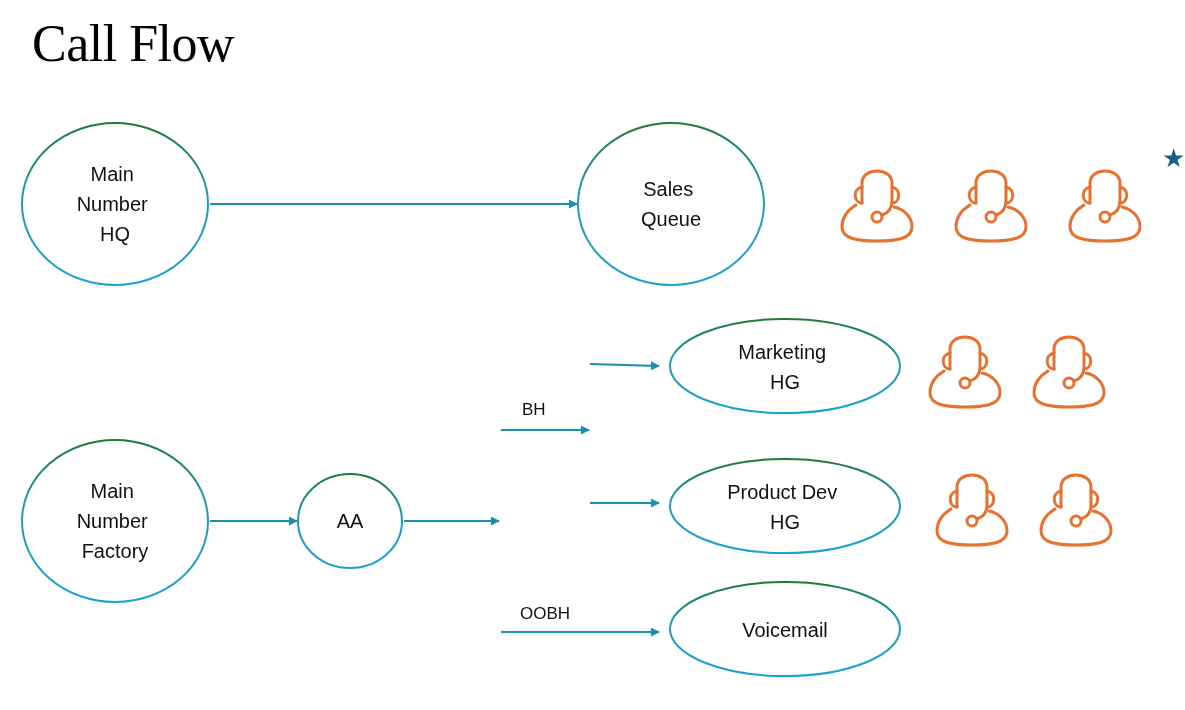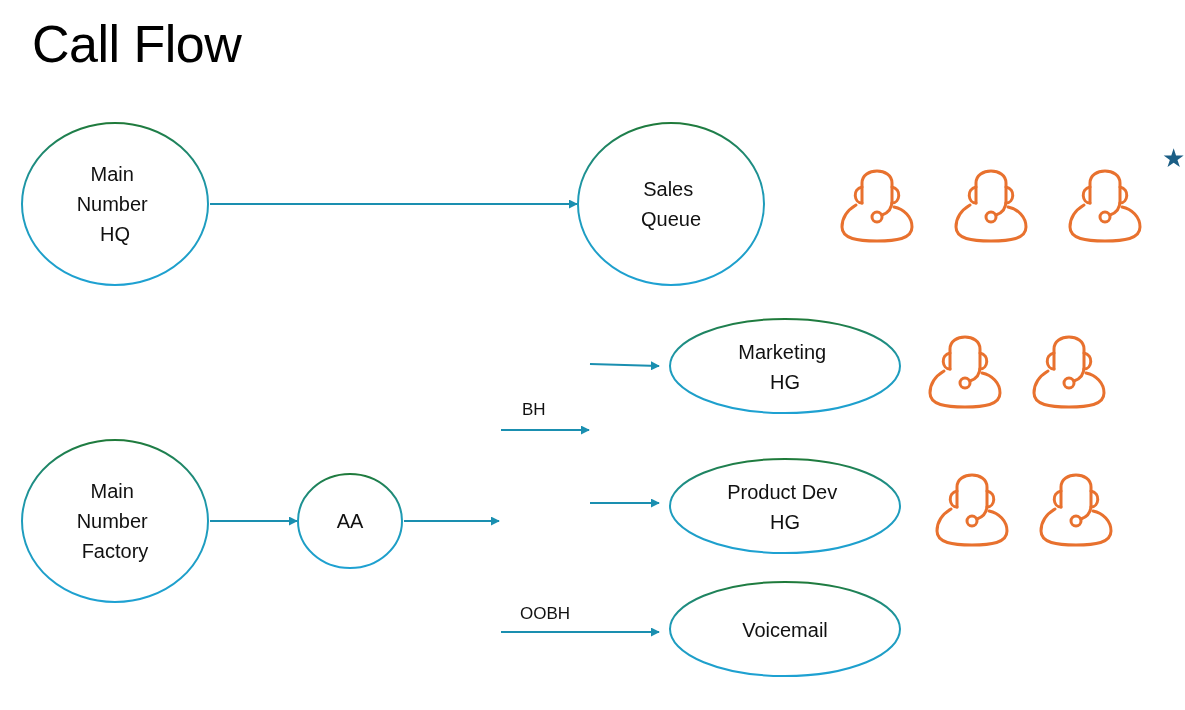--- a/index.html
+++ b/index.html
@@ -1,17 +1,17 @@
 <!DOCTYPE html>
 <html><head>
 <meta charset="utf-8">
 <style>
   html, body { margin:0; padding:0; background:#ffffff; }
   body { width:1185px; height:710px; position:relative; overflow:hidden; font-family:"Liberation Sans", sans-serif; }
-  #title { position:absolute; left:32px; top:14px; font-size:52px; color:#000; letter-spacing:-0.5px; font-family:Liberation Sans, sans-serif; }
+  #title { position:absolute; left:32px; top:14px; font-size:52px; color:#000; letter-spacing:-0.5px; font-family:Liberation Serif, serif; }
   svg#canvas { position:absolute; left:0; top:0; }
   .node-text { font-family:"Liberation Sans", sans-serif; font-size:20px; fill:#111; }
   .edge-label { font-family:"Liberation Sans", sans-serif; font-size:17px; fill:#111; }
 </style>
 </head>
 <body>
 
 <div id="title">Call Flow</div>
 
 <svg id="canvas" width="1185" height="710" viewBox="0 0 1185 710">

